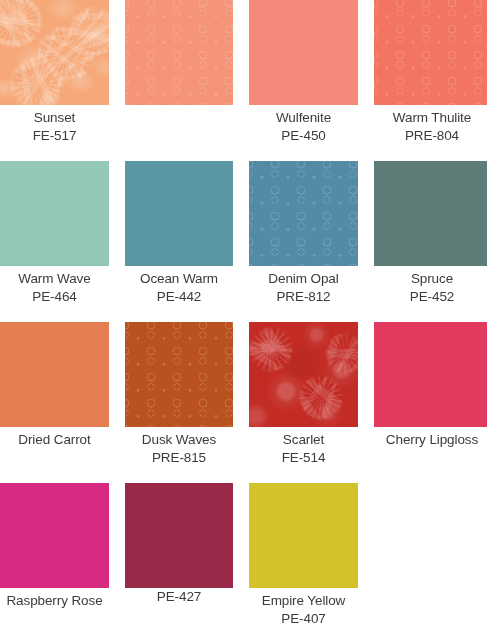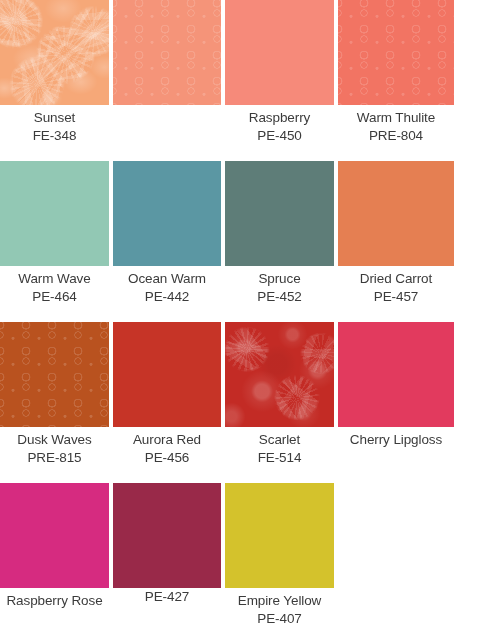--- a/index.html
+++ b/index.html
@@ -11,21 +11,21 @@
     width: 487px;
     height: 640px;
     font-family: "Liberation Sans", sans-serif;
     overflow: hidden;
   }
 
   #palette-grid {
     display: grid;
     grid-template-columns: 109px 108px 109px 113px;
     grid-template-rows: 161px 161px 161px 157px;
-    column-gap: 4px;
+    column-gap: 16px;
     width: 487px;
     height: 640px;
     box-sizing: border-box;
   }
   
   #palette-grid > .swatch-cell:nth-child(4n) { margin-right: -3px; }
 
   .swatch-cell {
     display: flex;
     flex-direction: column;
@@ -148,32 +148,32 @@
 </head>
 <body style="background: rgb(255, 255, 255);">
 
 <div id="palette-grid" style="color: rgb(59, 59, 59);">
     <div class="swatch-cell">
       <div class="swatch-chip tex-mottled" style="background-color: rgb(246, 168, 120);">
         <div class="texture"></div>
       </div>
       <div class="swatch-label">
         <div class="swatch-name">Sunset</div>
-        <div class="swatch-code">FE-348</div>
+        <div class="swatch-code">FE-517</div>
       </div>
     </div>
     <div class="swatch-cell">
       <div class="swatch-chip tex-triangles" style="background-color: rgb(245, 148, 121);">
         <div class="texture"></div>
       </div>
     </div>
     <div class="swatch-cell">
       <div class="swatch-chip tex-solid" style="background-color: rgb(246, 138, 122);"></div>
       <div class="swatch-label">
-        <div class="swatch-name">Raspberry</div>
+        <div class="swatch-name">Wulfenite</div>
         <div class="swatch-code">PE-450</div>
       </div>
     </div>
     <div class="swatch-cell">
       <div class="swatch-chip tex-triangles" style="background-color: rgb(242, 116, 99);">
         <div class="texture"></div>
       </div>
       <div class="swatch-label">
         <div class="swatch-name">Warm Thulite</div>
         <div class="swatch-code">PRE-804</div>
@@ -187,50 +187,51 @@
       </div>
     </div>
     <div class="swatch-cell">
       <div class="swatch-chip tex-solid" style="background-color: rgb(91, 151, 163);"></div>
       <div class="swatch-label">
         <div class="swatch-name">Ocean Warm</div>
         <div class="swatch-code">PE-442</div>
       </div>
     </div>
     <div class="swatch-cell">
+      <div class="swatch-chip tex-triangles" style="background-color: rgb(83, 138, 166);">
+        <div class="texture"></div>
+      </div>
+      <div class="swatch-label">
+        <div class="swatch-name">Denim Opal</div>
+        <div class="swatch-code">PRE-812</div>
+      </div>
+    </div>
+    <div class="swatch-cell">
       <div class="swatch-chip tex-solid" style="background-color: rgb(94, 125, 120);"></div>
       <div class="swatch-label">
         <div class="swatch-name">Spruce</div>
         <div class="swatch-code">PE-452</div>
       </div>
     </div>
     <div class="swatch-cell">
       <div class="swatch-chip tex-solid" style="background-color: rgb(229, 127, 82);"></div>
       <div class="swatch-label">
         <div class="swatch-name">Dried Carrot</div>
-        <div class="swatch-code">PE-457</div>
       </div>
     </div>
     <div class="swatch-cell">
       <div class="swatch-chip tex-triangles" style="background-color: rgb(185, 82, 31);">
         <div class="texture"></div>
       </div>
       <div class="swatch-label">
         <div class="swatch-name">Dusk Waves</div>
         <div class="swatch-code">PRE-815</div>
       </div>
     </div>
     <div class="swatch-cell">
-      <div class="swatch-chip tex-solid" style="background-color: rgb(198, 52, 39);"></div>
-      <div class="swatch-label">
-        <div class="swatch-name">Aurora Red</div>
-        <div class="swatch-code">PE-456</div>
-      </div>
-    </div>
-    <div class="swatch-cell">
       <div class="swatch-chip tex-floral" style="background-color: rgb(195, 43, 37);">
         <div class="texture"></div>
       </div>
       <div class="swatch-label">
         <div class="swatch-name">Scarlet</div>
         <div class="swatch-code">FE-514</div>
       </div>
     </div>
     <div class="swatch-cell">
       <div class="swatch-chip tex-solid" style="background-color: rgb(226, 58, 94);"></div>

